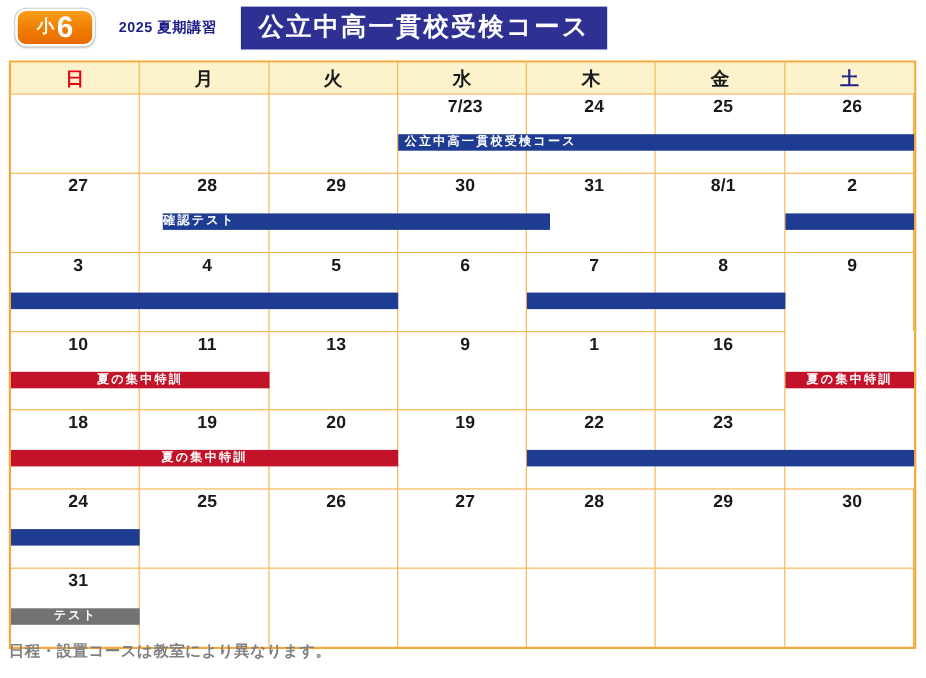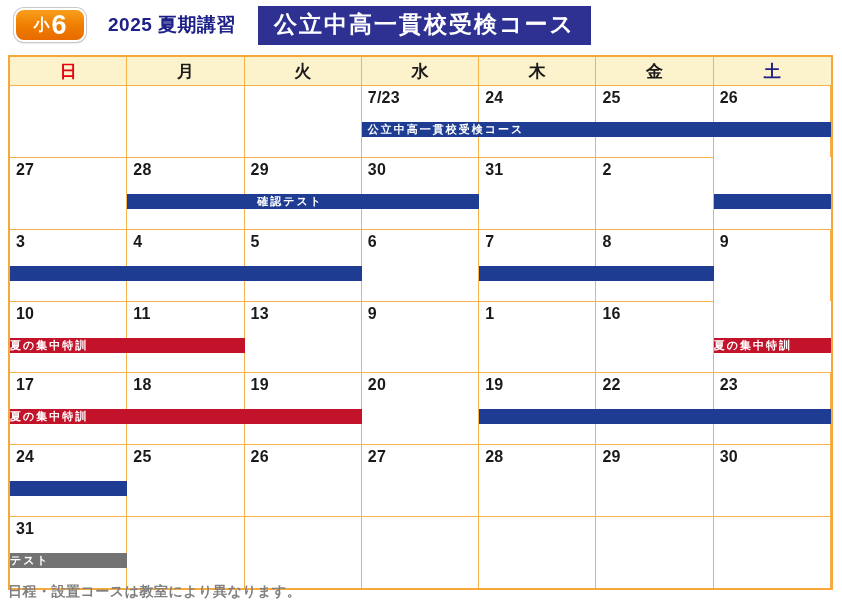--- a/index.html
+++ b/index.html
@@ -16,21 +16,21 @@
     width: 72px; height: 34px; border-radius: 10px;
     background: linear-gradient(180deg, #f99e1c 0%, #ef7c00 55%, #e86a00 100%);
     border: 2px solid #ffffff;
     box-shadow: 0 0 0 1px #c9c9c9, 0 1px 2px rgba(0,0,0,0.25);
     display: flex; align-items: center; justify-content: center;
     color: #fff; line-height: 1;
   }
   .grade-prefix { font-size: 16px; font-weight: bold; margin-right: 2px; }
   .grade-number { font-size: 27px; font-weight: bold; }
   .season-label {
-    margin-left: 22px; color: #1d2088; font-size: 19px; font-weight: bold;
+    margin-left: 22px; color: #1d2088; font-size: 13px; font-weight: bold;
     letter-spacing: 0.5px; white-space: nowrap;
   }
   .course-banner {
     margin-left: 22px; background: #2e3192; color: #ffffff;
     font-size: 23px; font-weight: bold; letter-spacing: 2px;
     padding: 3px 16px 5px 16px; white-space: nowrap;
   }
 
   
   .calendar {
@@ -50,33 +50,34 @@
   .dow-cell:last-child { border-right: none; }
   .weeks { flex: 1 1 auto; display: flex; flex-direction: column; }
   .week-row {
     position: relative; flex: 1 1 0;
     display: grid; grid-template-columns: repeat(7, 1fr);
   }
   .day-cell {
     border-right: 1.5px solid #f5b14a;
     border-top: 1.5px solid #f5b14a;
     padding: 3px 0 0 6px;
+    text-align: center;
   }
   .day-cell:last-child { border-right: none; }
   .day-num { font-size: 16px; font-weight: bold; color: #1a1a1a; letter-spacing: 0.2px; }
 
   .event-bar {
     position: absolute; top: 37px; height: 15px; z-index: 2;
     color: #ffffff; font-size: 11px; font-weight: bold;
     line-height: 15px; letter-spacing: 2px; white-space: nowrap;
     overflow: hidden;
   }
   .event-bar.align-left  { text-align: left;  padding-left: 6px; }
-  .event-bar.align-right { text-align: center; padding-right: 26px; }
-  .event-bar.align-center{ text-align: left; }
+  .event-bar.align-right { text-align: left; padding-right: 26px; margin-left: 21px; }
+  .event-bar.align-center{ text-align: center; }
 
   
   .footer-note {
     position: absolute; left: 8px; top: 583px;
     color: #808080; font-size: 14px; font-weight: bold; letter-spacing: 0.5px;
   }
 </style>
 </head>
 <body>
 
@@ -111,20 +112,21 @@
           <div class="day-cell"><span class="day-num">25</span></div>
           <div class="day-cell"><span class="day-num">26</span></div>
           <div class="event-bar align-left" style="left: 42.8571%; width: 57.1429%; background: rgb(30, 60, 145);">公立中高一貫校受検コース</div>
         </div>
         <div class="week-row">
           <div class="day-cell"><span class="day-num">27</span></div>
           <div class="day-cell"><span class="day-num">28</span></div>
           <div class="day-cell"><span class="day-num">29</span></div>
           <div class="day-cell"><span class="day-num">30</span></div>
           <div class="day-cell"><span class="day-num">31</span></div>
+          <div class="day-cell"><span class="day-num">8/1</span></div>
           <div class="day-cell"><span class="day-num">2</span></div>
           <div class="event-bar align-right" style="left: 14.2857%; width: 42.8571%; background: rgb(30, 60, 145);">確認テスト</div>
           <div class="event-bar align-center" style="left: 85.7143%; width: 14.2857%; background: rgb(30, 60, 145);"></div>
         </div>
         <div class="week-row">
           <div class="day-cell"><span class="day-num">3</span></div>
           <div class="day-cell"><span class="day-num">4</span></div>
           <div class="day-cell"><span class="day-num">5</span></div>
           <div class="day-cell"><span class="day-num">6</span></div>
           <div class="day-cell"><span class="day-num">7</span></div>
@@ -137,21 +139,20 @@
           <div class="day-cell"><span class="day-num">10</span></div>
           <div class="day-cell"><span class="day-num">11</span></div>
           <div class="day-cell"><span class="day-num">13</span></div>
           <div class="day-cell"><span class="day-num">9</span></div>
           <div class="day-cell"><span class="day-num">1</span></div>
           <div class="day-cell"><span class="day-num">16</span></div>
           <div class="event-bar align-center" style="left: 0%; width: 28.5714%; background: rgb(194, 19, 43);">夏の集中特訓</div>
           <div class="event-bar align-center" style="left: 85.7143%; width: 14.2857%; background: rgb(194, 19, 43);">夏の集中特訓</div>
         </div>
         <div class="week-row">
-          <div class="day-cell"><span class="day-num">17</span></div>
           <div class="day-cell"><span class="day-num">18</span></div>
           <div class="day-cell"><span class="day-num">19</span></div>
           <div class="day-cell"><span class="day-num">20</span></div>
           <div class="day-cell"><span class="day-num">19</span></div>
           <div class="day-cell"><span class="day-num">22</span></div>
           <div class="day-cell"><span class="day-num">23</span></div>
           <div class="event-bar align-center" style="left: 0%; width: 42.8571%; background: rgb(194, 19, 43);">夏の集中特訓</div>
           <div class="event-bar align-center" style="left: 57.1429%; width: 42.8571%; background: rgb(30, 60, 145);"></div>
         </div>
         <div class="week-row">

